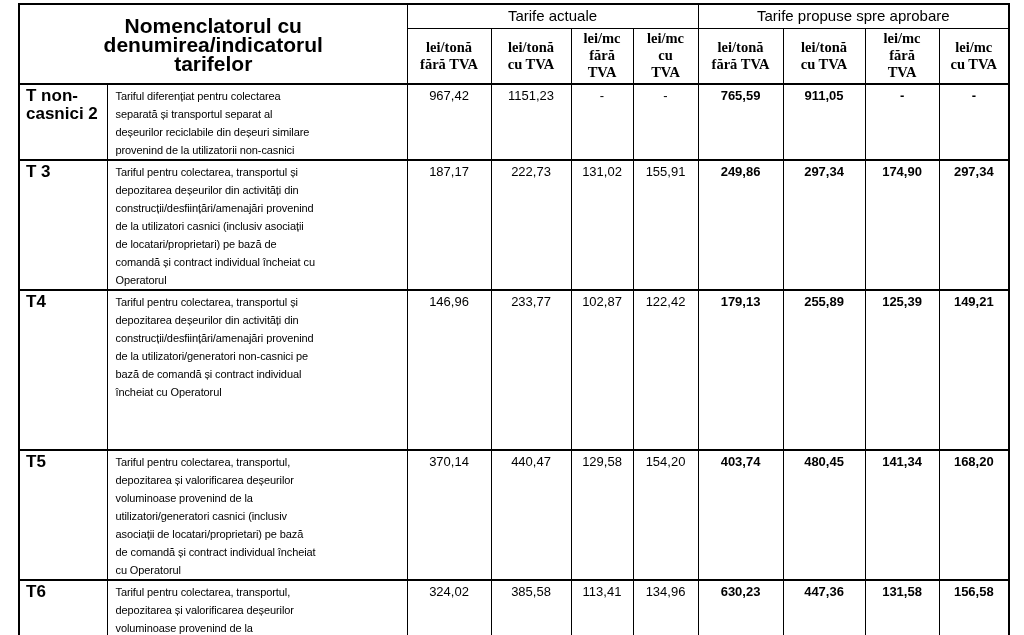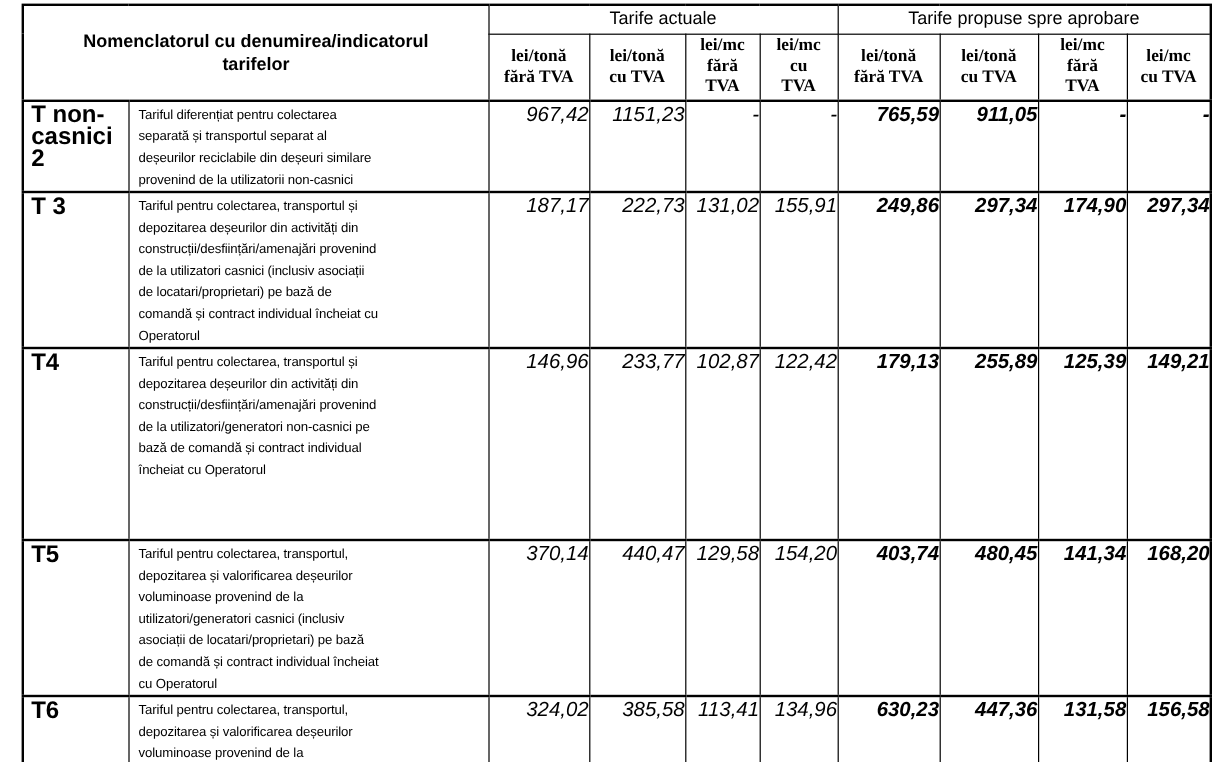--- a/index.html
+++ b/index.html
@@ -40,21 +40,21 @@
   tr.row-0 { height: 76px; }
   tr.row-1 { height: 128px; }
   tr.row-2 { height: 160px; }
   tr.row-3 { height: 130px; }
   tr.row-4 { height: 73px; margin-left: 42px; }
 
   td.nomen {
     vertical-align: middle;
     text-align: center;
     font-weight: bold;
-    font-size: 15px;
+    font-size: 21px;
     line-height: 19px;
     white-space: pre-line;
   }
   td.group {
     vertical-align: middle;
     text-align: center;
     font-weight: normal;
     font-size: 15px;
     line-height: 20px;
   }
@@ -62,38 +62,37 @@
     border-top-width: 1px;
     vertical-align: middle;
     text-align: center;
     font-weight: bold;
     font-size: 14.5px;
     line-height: 17px;
     white-space: pre-line;
   }
   td.rowlabel {
     font-weight: bold;
-    font-size: 20px;
+    font-size: 17px;
     line-height: 18px;
     padding: 2px 2px 0 6px;
     white-space: pre-line;
   }
   td.desc {
     font-size: 11px;
     letter-spacing: -0.1px;
     line-height: 18px;
     padding: 2px 4px 0 8px;
     white-space: pre-line;
   }
   td.val {
-    text-align: right;
-    font-size: 17px;
+    text-align: center;
+    font-size: 13px;
     line-height: 18px;
     padding-top: 2px;
-    font-style: italic;
   }
   td.val.prop { font-weight: bold; }
 </style>
 </head>
 <body>
 
 <div class="page">
   <table class="tariff">
     <colgroup>
       <col style="width:88px">

